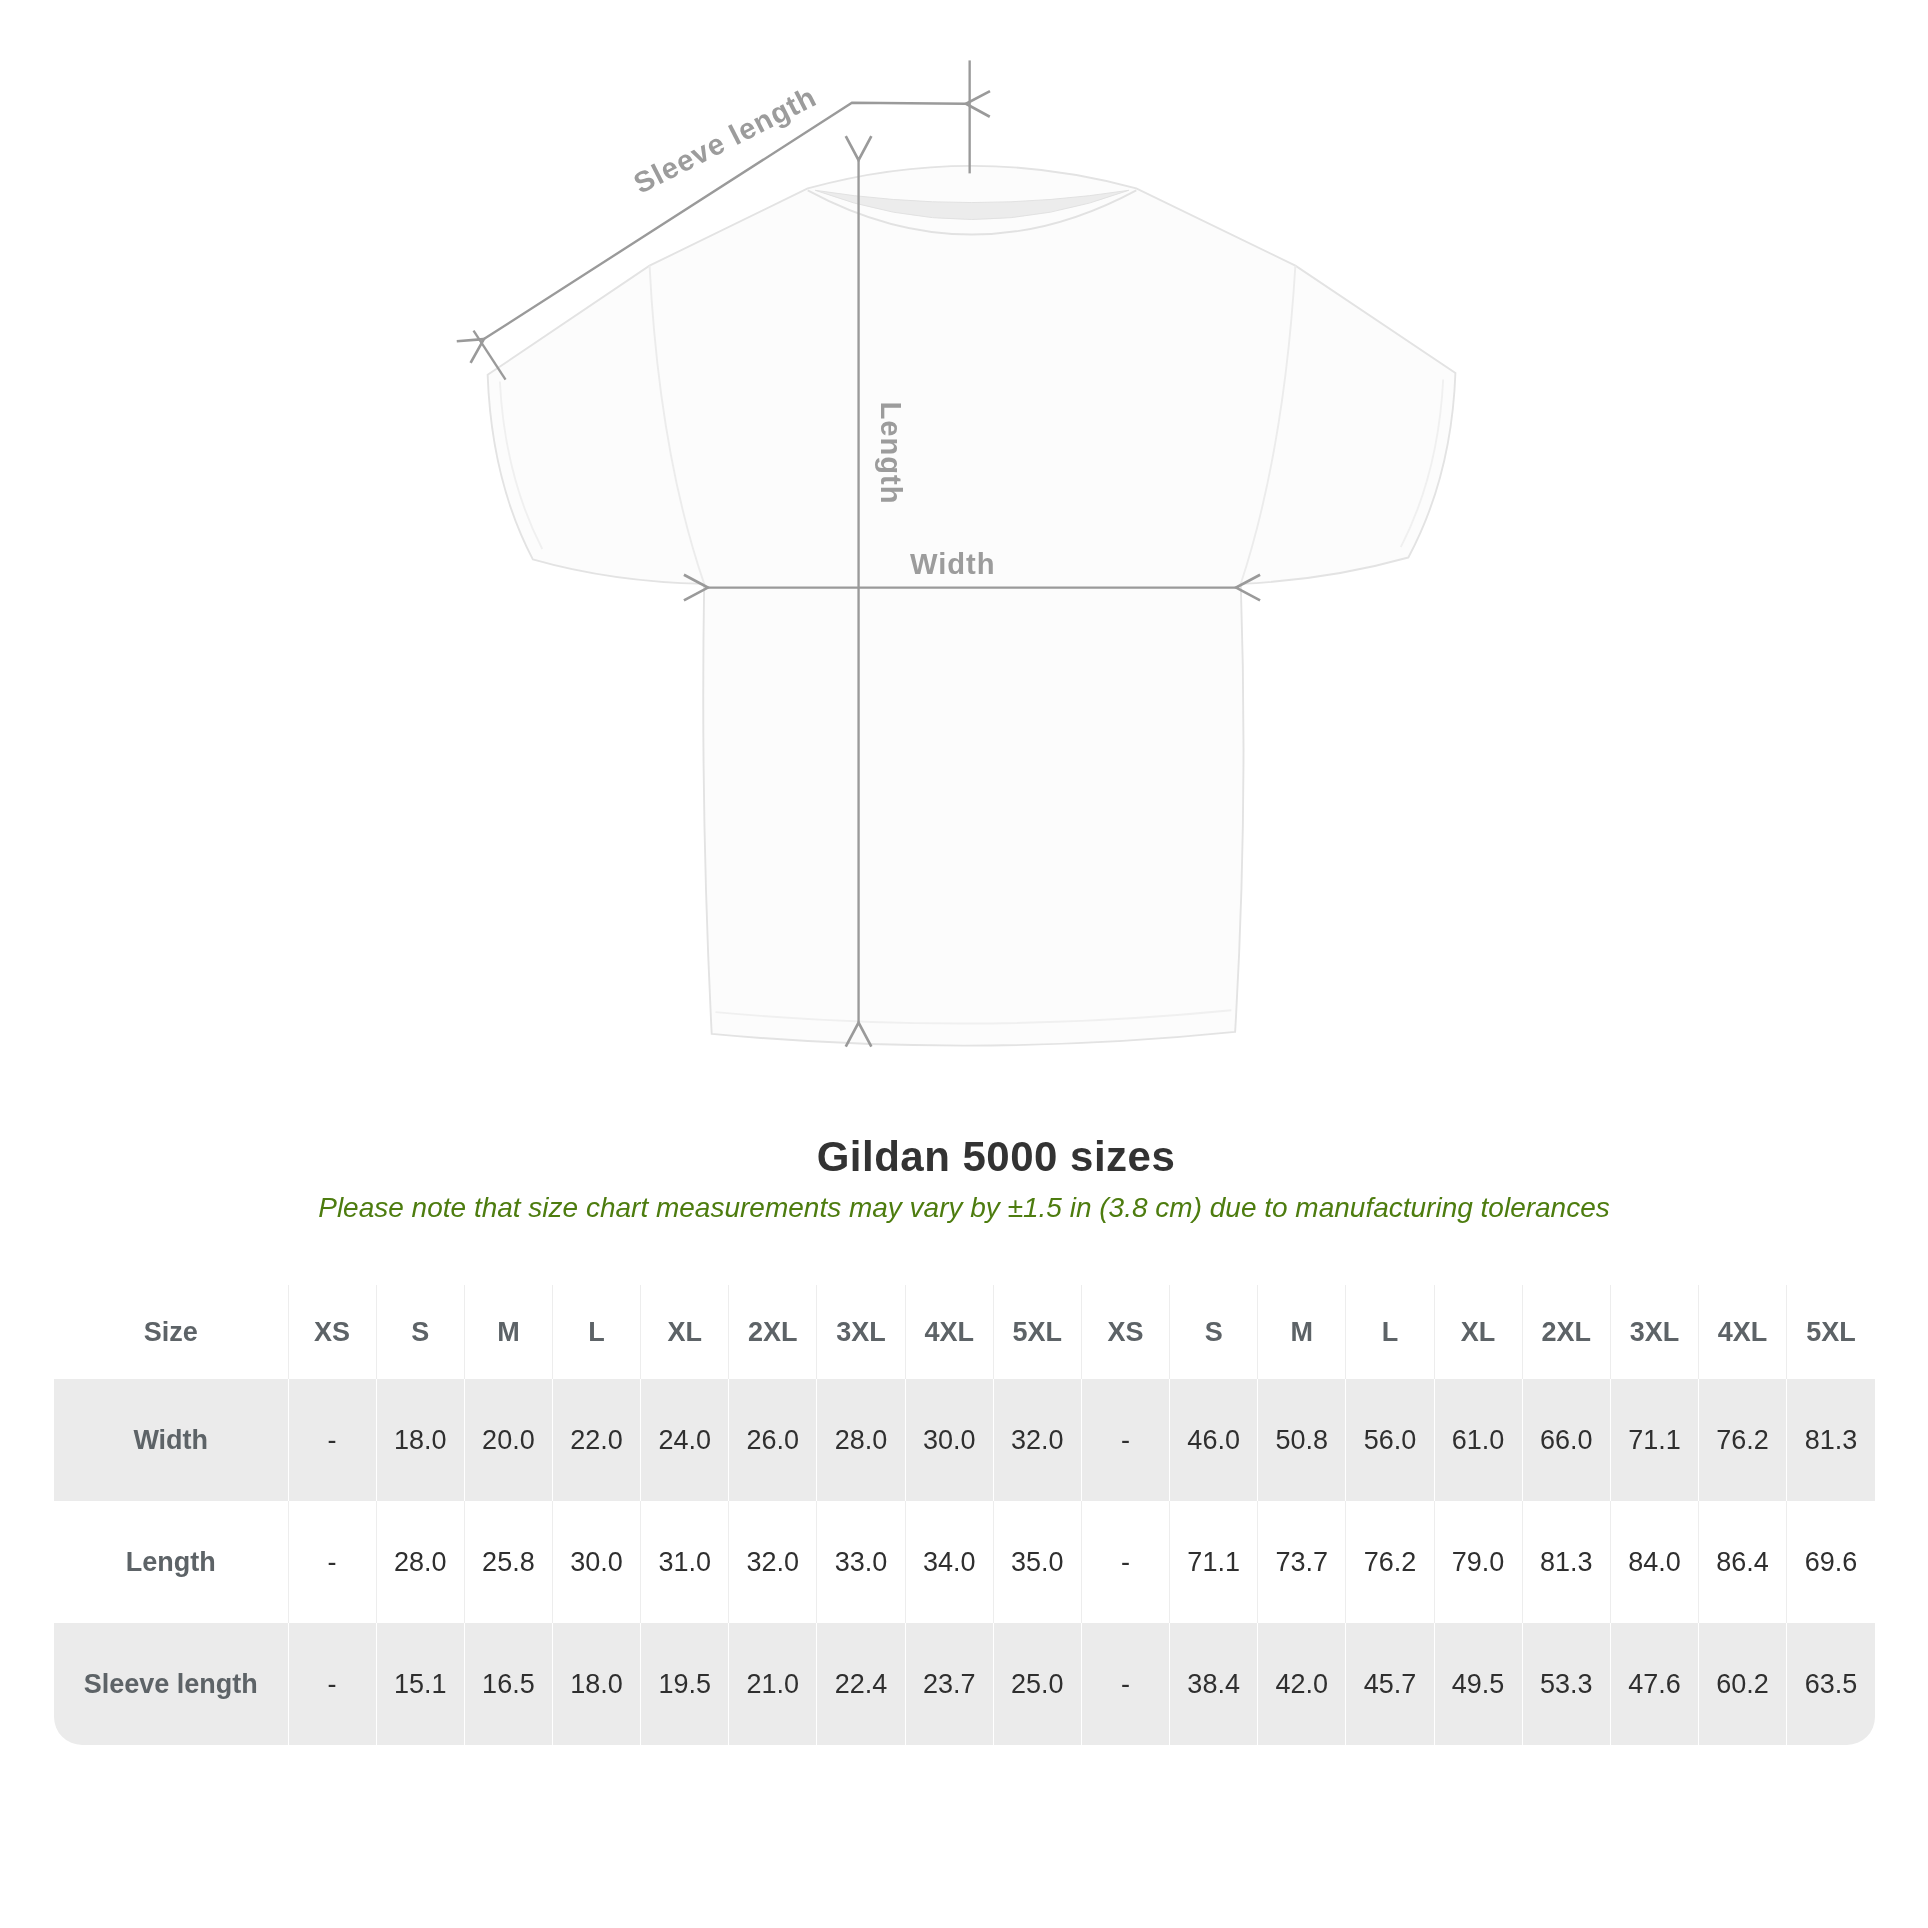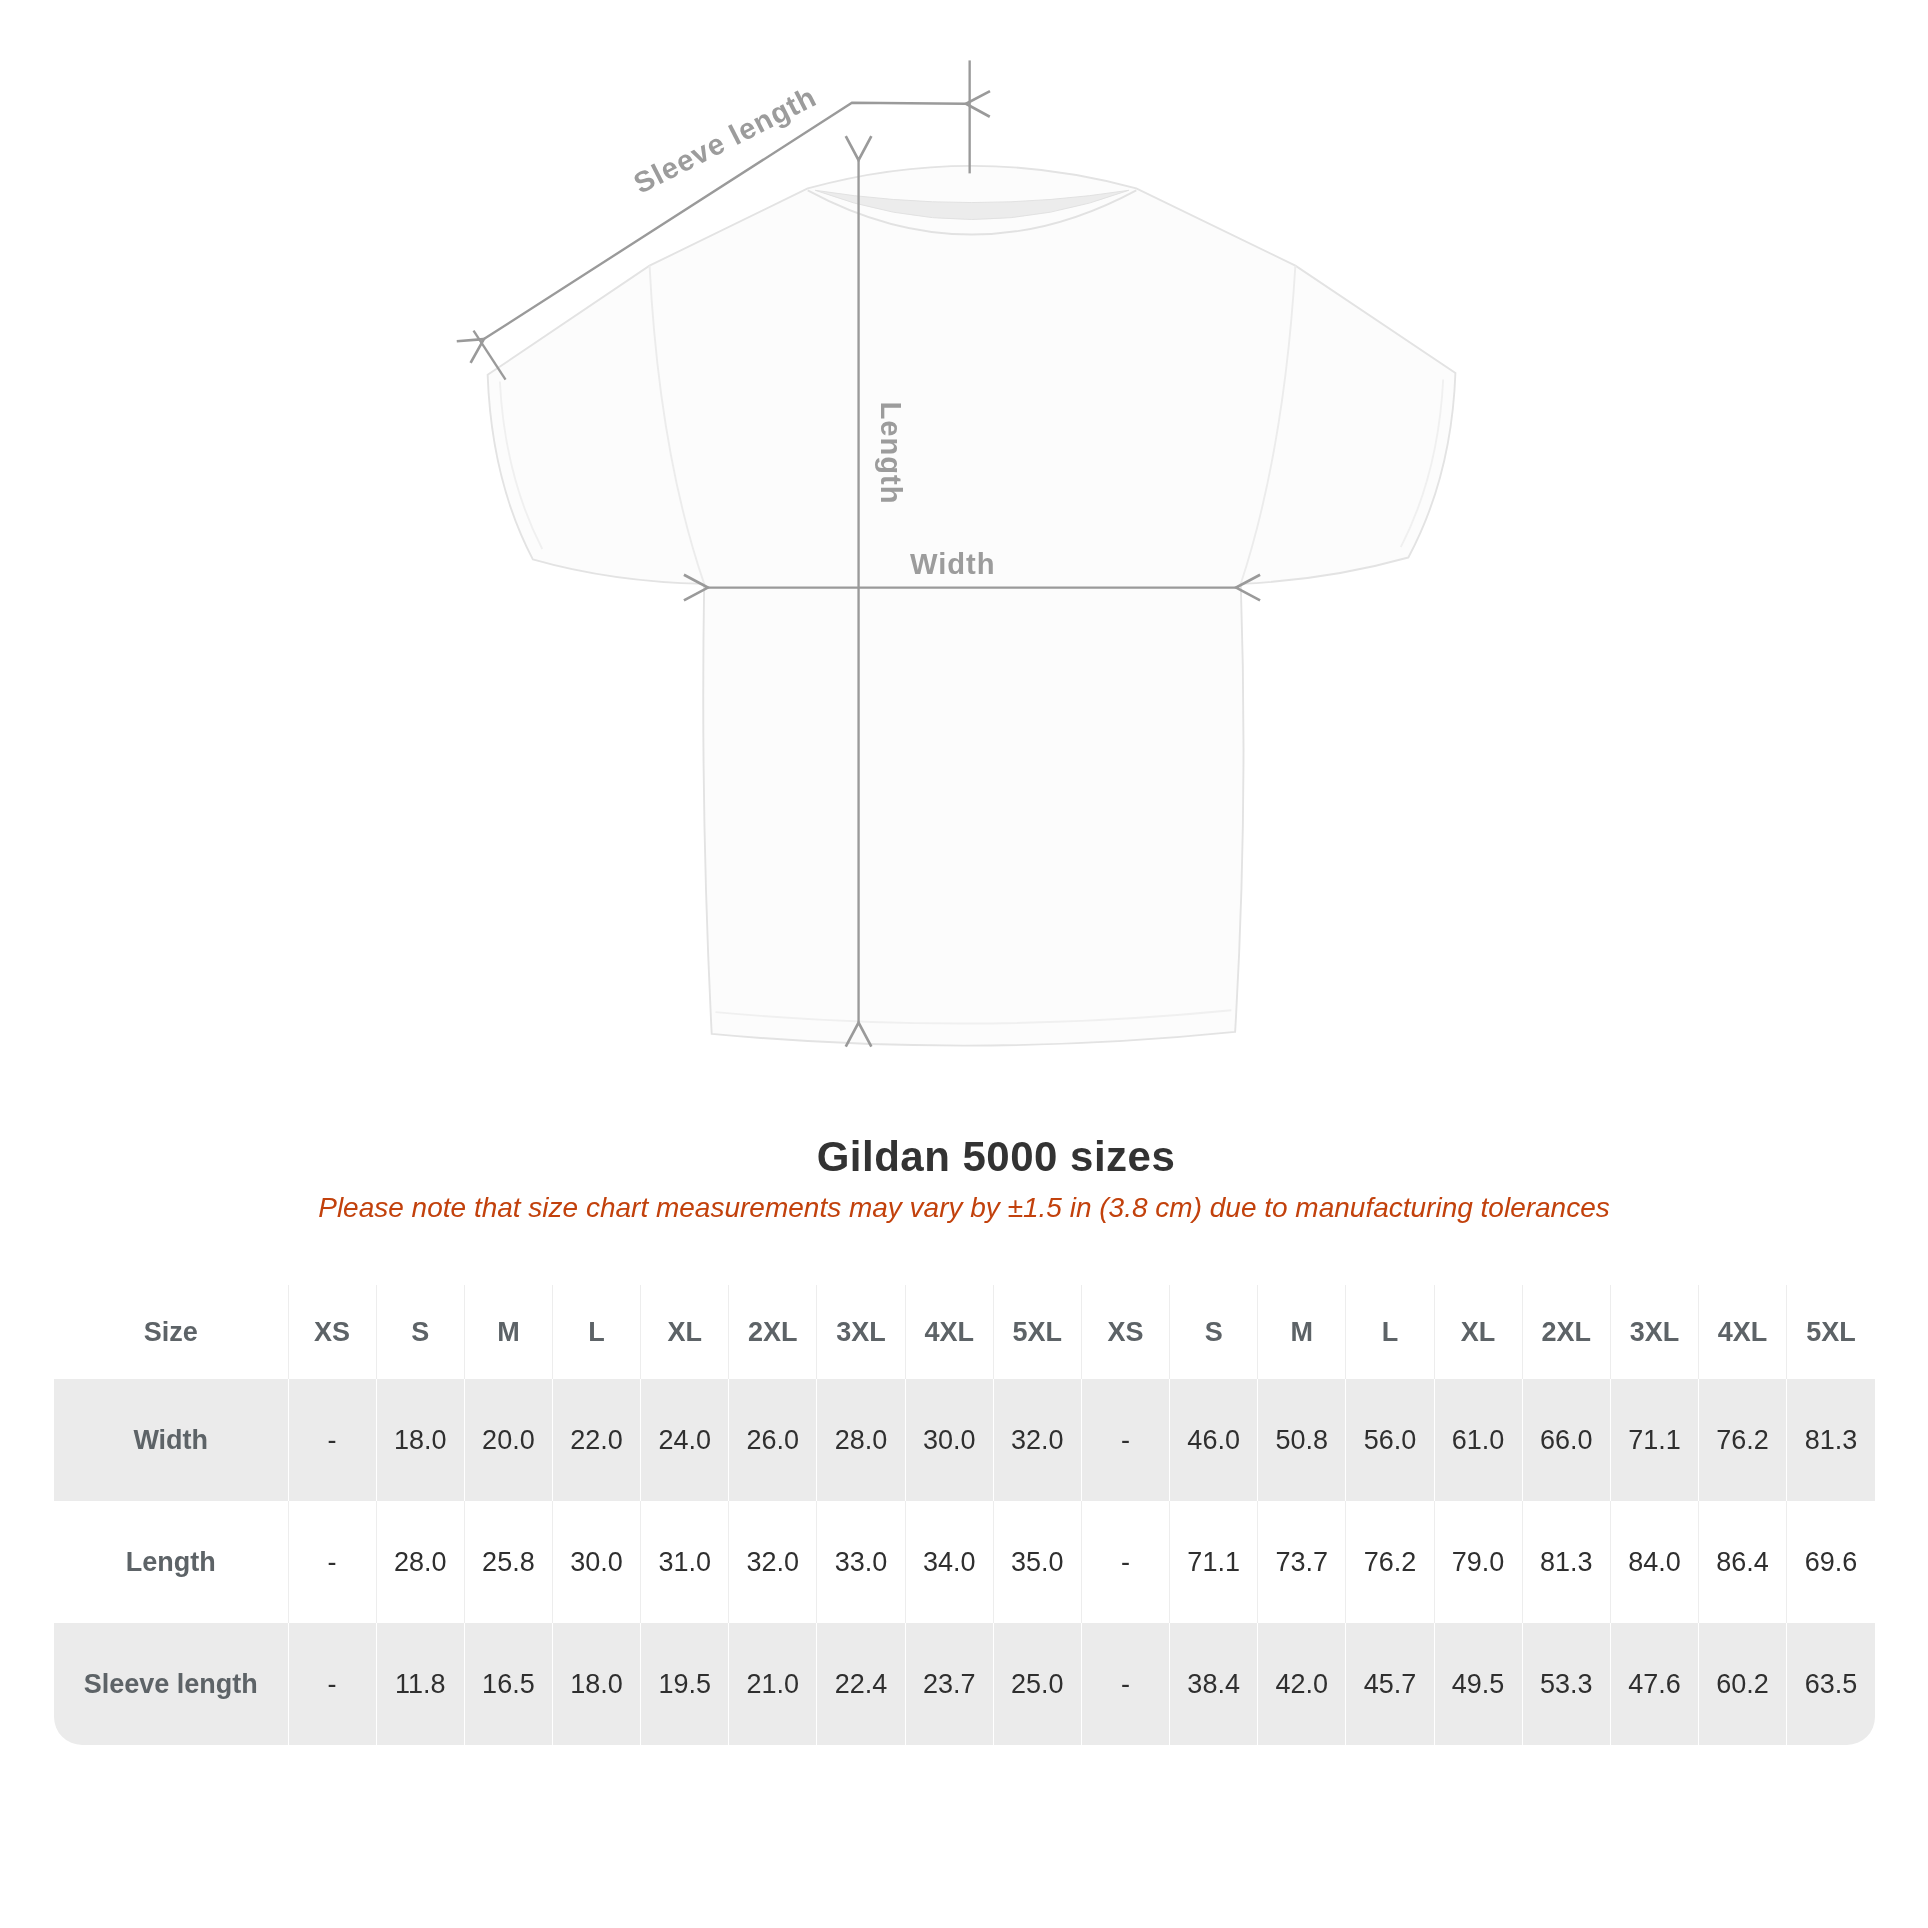--- a/index.html
+++ b/index.html
@@ -7,21 +7,21 @@
     position:relative;width:1928px;height:1928px;background:#ffffff;
     font-family:"Liberation Sans","DejaVu Sans",sans-serif;overflow:hidden;
   }
   .hero{position:absolute;left:0;top:0;width:1928px;height:1130px;}
   .page-title{
     position:absolute;left:0;top:1133px;width:1928px;text-align:center;
     font-size:42px;font-weight:bold;color:#333333;letter-spacing:0.5px;margin-left:32px;
   }
   .page-subtitle{
     position:absolute;left:0;top:1192px;width:1928px;text-align:center;
-    font-size:28px;font-style:italic;color:#c2410c;
+    font-size:28px;font-style:italic;color:#4d7c0f;
   }
   .table-wrap{
     position:absolute;left:54px;top:1285px;width:1821px;
     border-radius:28px;overflow:hidden;background:#ffffff;
   }
   table{width:100%;border-collapse:collapse;table-layout:fixed;}
   col.c-size{width:234px;}
   th,td{text-align:center;vertical-align:middle;padding:0;}
   tr.units-row{height:169px;background:#ebebeb;}
   .unit-name{font-size:35px;font-weight:bold;font-style:italic;color:#565b5f;}
@@ -164,21 +164,21 @@
             <td>76.2</td>
             <td>79.0</td>
             <td>81.3</td>
             <td>84.0</td>
             <td>86.4</td>
             <td>69.6</td>
           </tr>
           <tr>
             <th>Sleeve length</th>
             <td>-</td>
-            <td>11.8</td>
+            <td>15.1</td>
             <td>16.5</td>
             <td>18.0</td>
             <td>19.5</td>
             <td>21.0</td>
             <td>22.4</td>
             <td>23.7</td>
             <td>25.0</td>
             <td>-</td>
             <td>38.4</td>
             <td>42.0</td>

